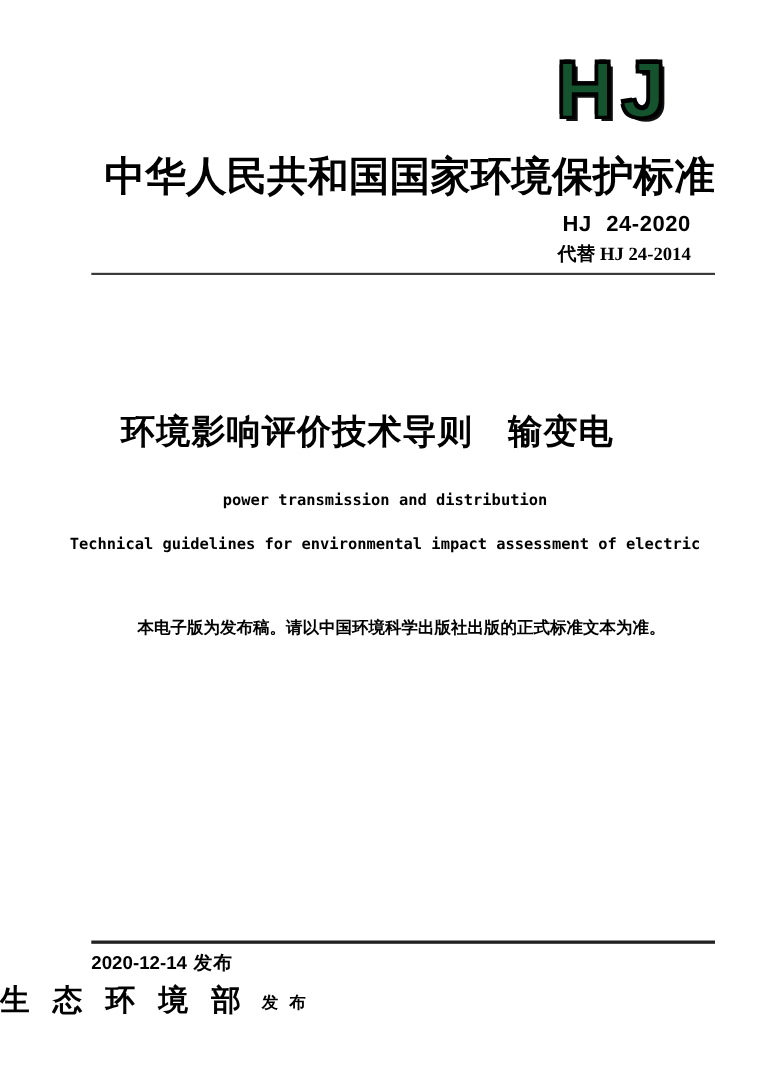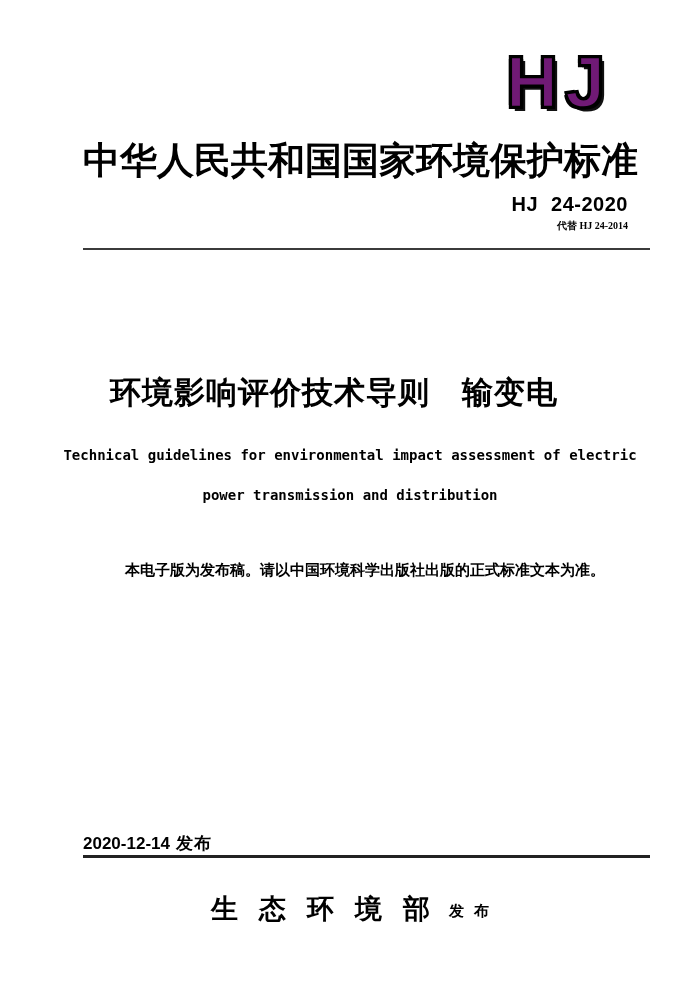--- a/index.html
+++ b/index.html
@@ -20,36 +20,36 @@
   
   .hj-logo {
     position: absolute;
     top: 46px;
     right: 88px;
     font-family: "Liberation Sans", sans-serif;
     font-weight: bold;
     font-size: 72px;
     line-height: 1;
     letter-spacing: 7px;
-    color: #701a75;
+    color: #14532d;
     -webkit-text-stroke: 2.5px #000000;
     text-shadow:
       -2px -2px 0 #000,
        2px -2px 0 #000,
       -2px  2px 0 #000,
        2px  2px 0 #000,
        4px  4px 0 #111;
   }
 
   .header-title {
     position: absolute;
     top: 136px;
     left: 83px;
     width: 567px;
-    text-align: left;
+    text-align: right;
     font-family: "Liberation Serif", serif;
     font-weight: bold;
     font-size: 37px;
     white-space: nowrap;
   }
 
   .std-no-block {
     position: absolute;
     top: 193px;
     right: 72px;
@@ -60,21 +60,21 @@
     font-weight: bold;
     font-size: 20px;
     letter-spacing: 0.5px;
     word-spacing: 7px;
     margin-left: 20px;
   }
   .replaces {
     margin-top: 3px;
     font-family: "Liberation Serif", serif;
     font-weight: 600;
-    font-size: 10px;
+    font-size: 17px;
   }
 
   .rule {
     position: absolute;
     left: 83px;
     width: 567px;
     height: 0;
     border-top: 2px solid #3b3b3b;
   }
   .rule-top { top: 248px; }
@@ -128,37 +128,36 @@
     width: 700px;
     text-align: center;
     font-family: "Liberation Serif", serif;
     font-weight: 600;
     font-size: 15px;
     margin-left: 15px;
   }
 
   .dates-row {
     position: absolute;
-    top: 832px;
+    top: 864px;
     left: 83px;
     width: 567px;
     display: flex;
     justify-content: space-between;
     font-family: "Liberation Sans", sans-serif;
     font-weight: 600;
     font-size: 17px;
   }
   .date-label { margin-left: 6px; letter-spacing: 1px; }
 
   .publisher-row {
     position: absolute;
     top: 891px;
     left: 0;
     width: 700px;
-    text-align: center;
     white-space: nowrap;
   }
   .publisher-name {
     font-family: "Liberation Serif", serif;
     font-weight: 600;
     font-size: 27px;
     letter-spacing: 21px;
     margin-right: -2px;
   }
   .publish-label {
@@ -182,22 +181,22 @@
   <div class="std-no-block">
     <div class="std-no">HJ 24-2020</div>
     <div class="replaces">代替 HJ 24-2014</div>
   </div>
 
   <div class="rule rule-top"></div>
 
   <div class="cn-title">环境影响评价技术导则　输变电</div>
 
   <div class="en-title">
+    <div class="line">power transmission and distribution</div>
     <div class="line">Technical guidelines for environmental impact assessment of electric</div>
-    <div class="line">power transmission and distribution</div>
   </div>
 
 
   <div class="notice">本电子版为发布稿。请以中国环境科学出版社出版的正式标准文本为准。</div>
 
   <div class="dates-row">
     <div class="date-left">
       <span>2020-12-14</span><span class="date-label">发布</span>
     </div>
   </div>

